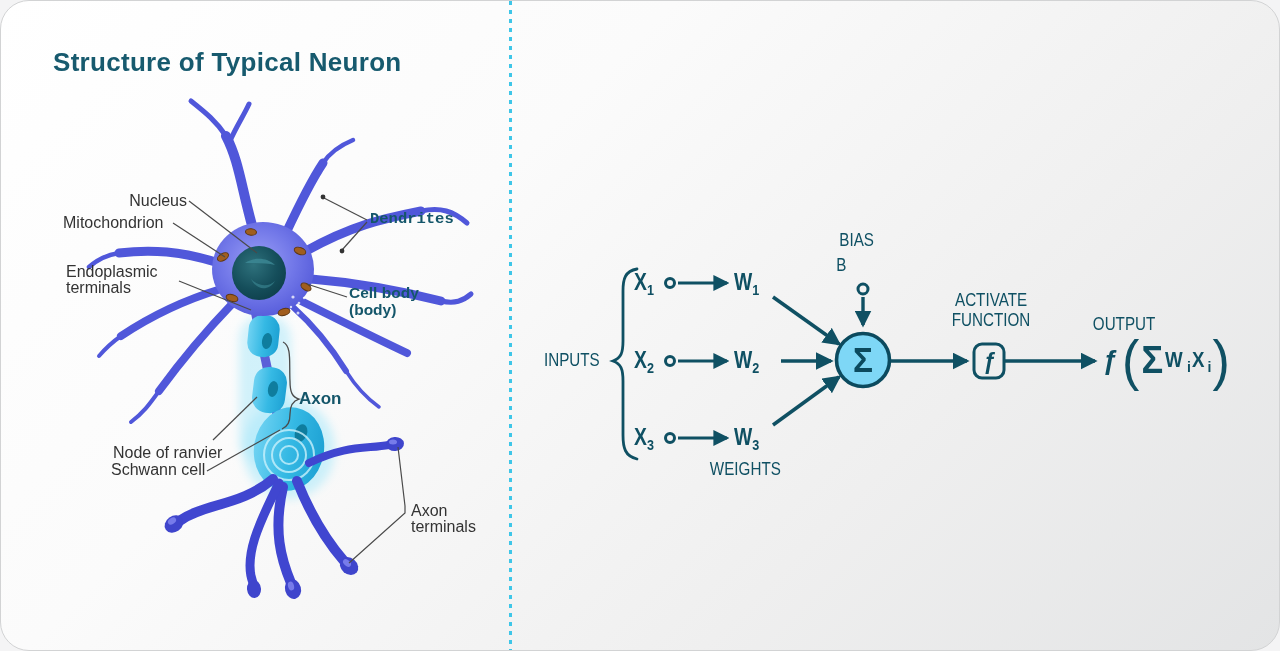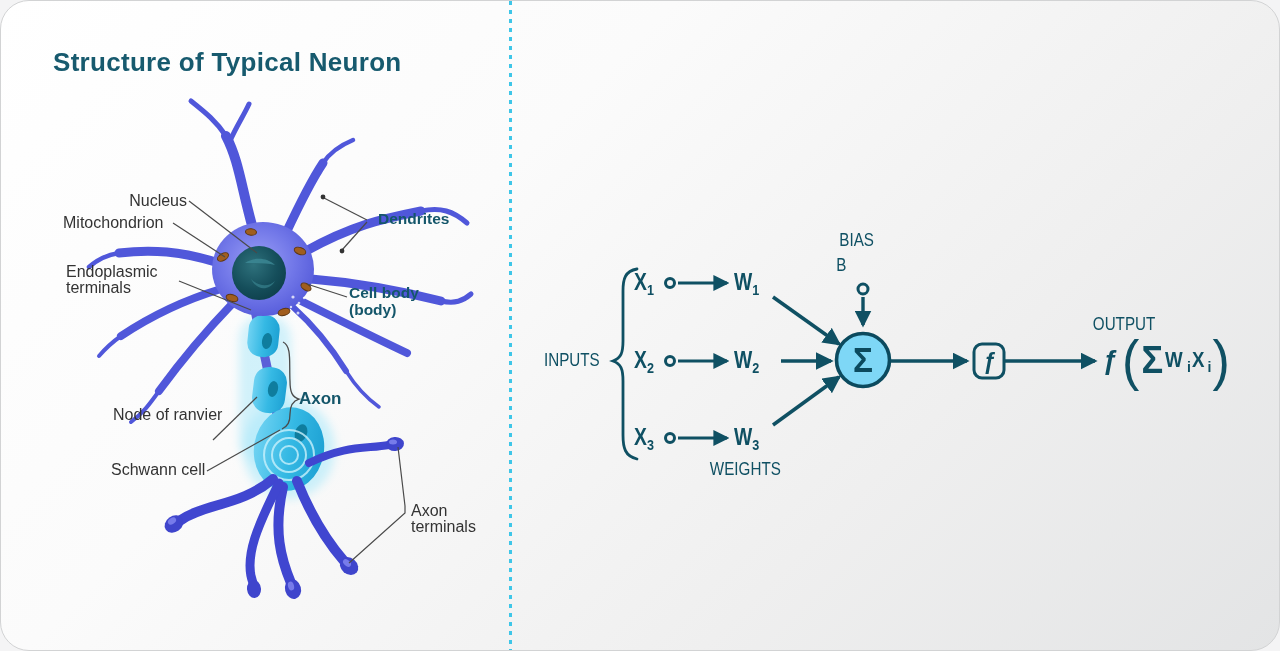--- a/index.html
+++ b/index.html
@@ -164,27 +164,27 @@
       <circle cx="341" cy="250" r="2.4"></circle>
     </g>
   </svg>
 
   <div class="abs plain-label" style="left:120px; top:192px; width:66px; text-align:right;">Nucleus</div>
   <div class="abs plain-label" style="left:62px; top:214px; width:108px; text-align:left;">Mitochondrion</div>
   <div class="abs" style="left:65px; top:263px;">
     <div class="plain-label">Endoplasmic</div>
     <div class="plain-label">terminals</div>
   </div>
-  <div class="abs teal-label" style="left:377px; top:210px;">Dendrites</div>
+  <div class="abs teal-label" style="left:369px; top:210px;font-family:Liberation Mono, monospace;">Dendrites</div>
   <div class="abs" style="left:348px; top:284px;">
     <div class="teal-label">Cell body</div>
     <div class="teal-label">(body)</div>
   </div>
   <div class="abs teal-label" style="left:298px; top:390px; font-size:17px;">Axon</div>
-  <div class="abs plain-label" style="left:112px; top:406px;text-align:right;">Node of ranvier</div>
+  <div class="abs plain-label" style="left:112px; top:444px;text-align:right;">Node of ranvier</div>
   <div class="abs plain-label" style="left:110px; top:461px;">Schwann cell</div>
   <div class="abs" style="left:410px; top:502px;">
     <div class="plain-label">Axon</div>
     <div class="plain-label">terminals</div>
   </div>
 
   <div class="abs divider" style="left:508px; top:0; height:651px;"></div>
 
 
   <svg class="abs" style="left:510px; top:0;" width="770" height="651" viewBox="0 0 770 651">
@@ -236,20 +236,24 @@
   <div class="abs xw" style="left:733px; top:346px;"><span>W</span><span class="sub">2</span></div>
   <div class="abs xw" style="left:733px; top:423px;"><span>W</span><span class="sub">3</span></div>
 
   <div class="abs diag-label" style="left:700px; top:458px; width:96px;"><span class="cond">WEIGHTS</span></div>
 
   <div class="abs diag-label" style="left:834px; top:229px; width:56px;"><span class="cond">BIAS</span></div>
   <div class="abs diag-label" style="left:834px; top:254px; width:56px;"><span class="cond">B</span></div>
 
   <div class="abs sigma-glyph" style="left:836px; top:333px; width:52px; height:52px; display:flex; align-items:center; justify-content:center;">Σ</div>
 
+  <div class="abs" style="left:938px; top:289px; width:104px; text-align:center;">
+    <div class="diag-label"><span class="cond">ACTIVATE</span></div>
+    <div class="diag-label"><span class="cond">FUNCTION</span></div>
+  </div>
 
   <div class="abs fbox-glyph" style="left:971px; top:342px; width:36px; height:36px; display:flex; align-items:center; justify-content:center;">ƒ</div>
 
   <div class="abs diag-label" style="left:1084px; top:313px; width:72px;"><span class="cond">OUTPUT</span></div>
 
   <div class="abs formula" style="left:1102px; top:330px; height:58px;">
     <span class="ff">ƒ</span>
     <span class="paren">(</span>
     <span class="sig">Σ</span>
     <span class="var">W</span>

